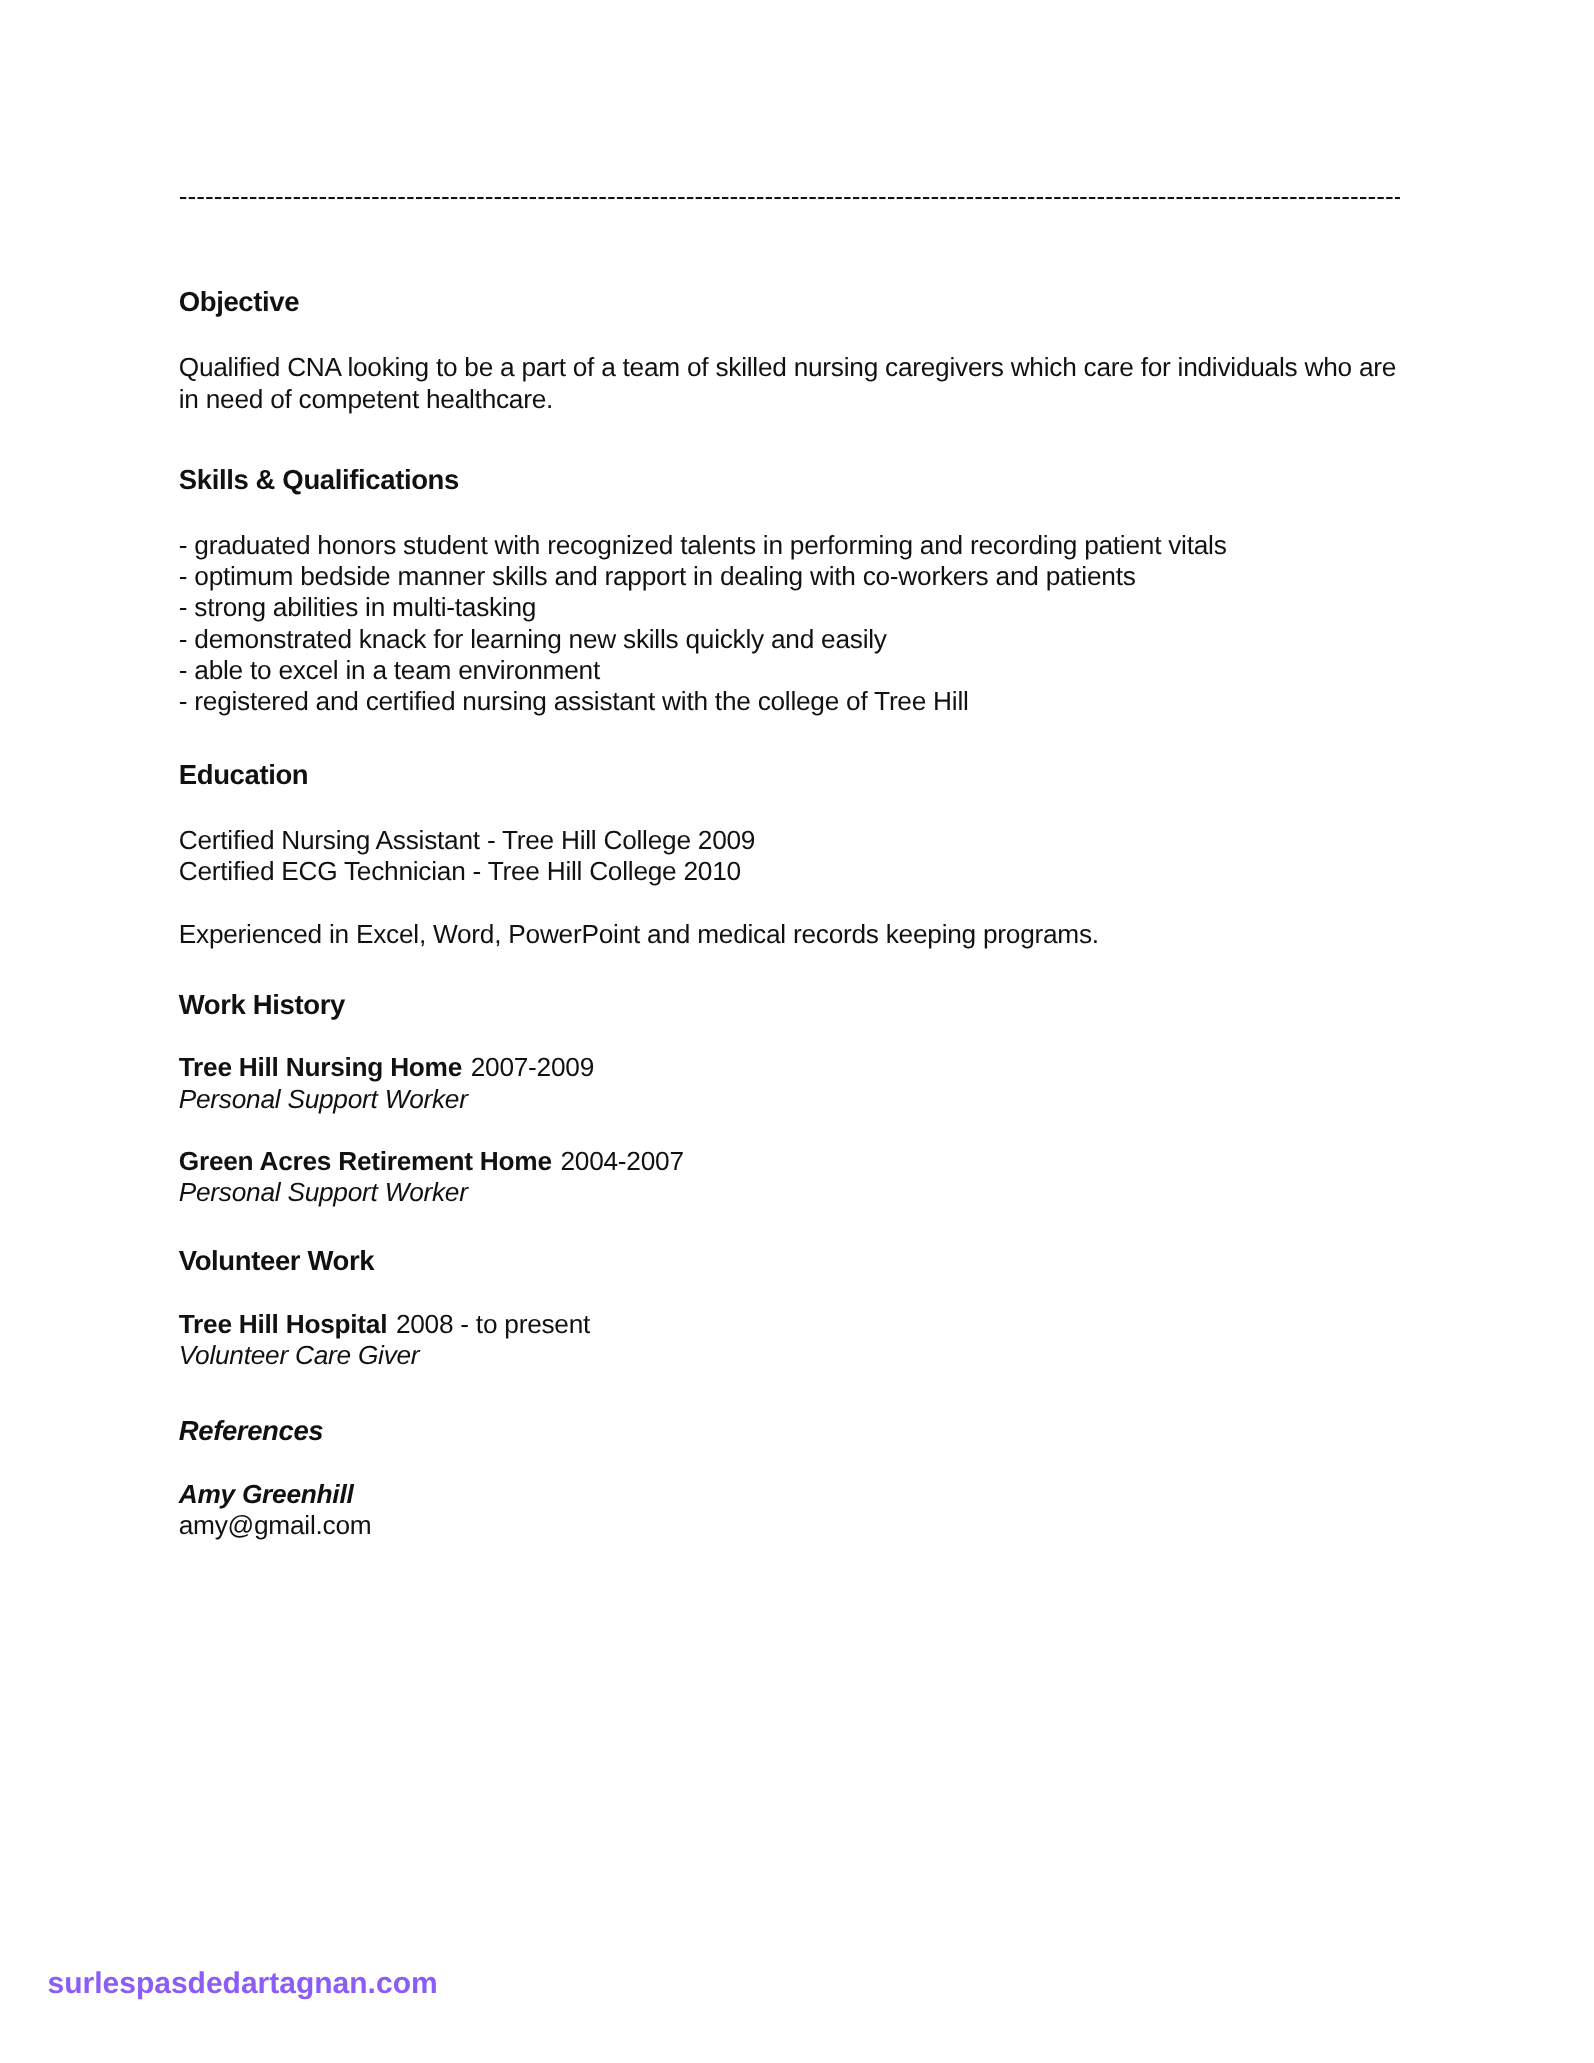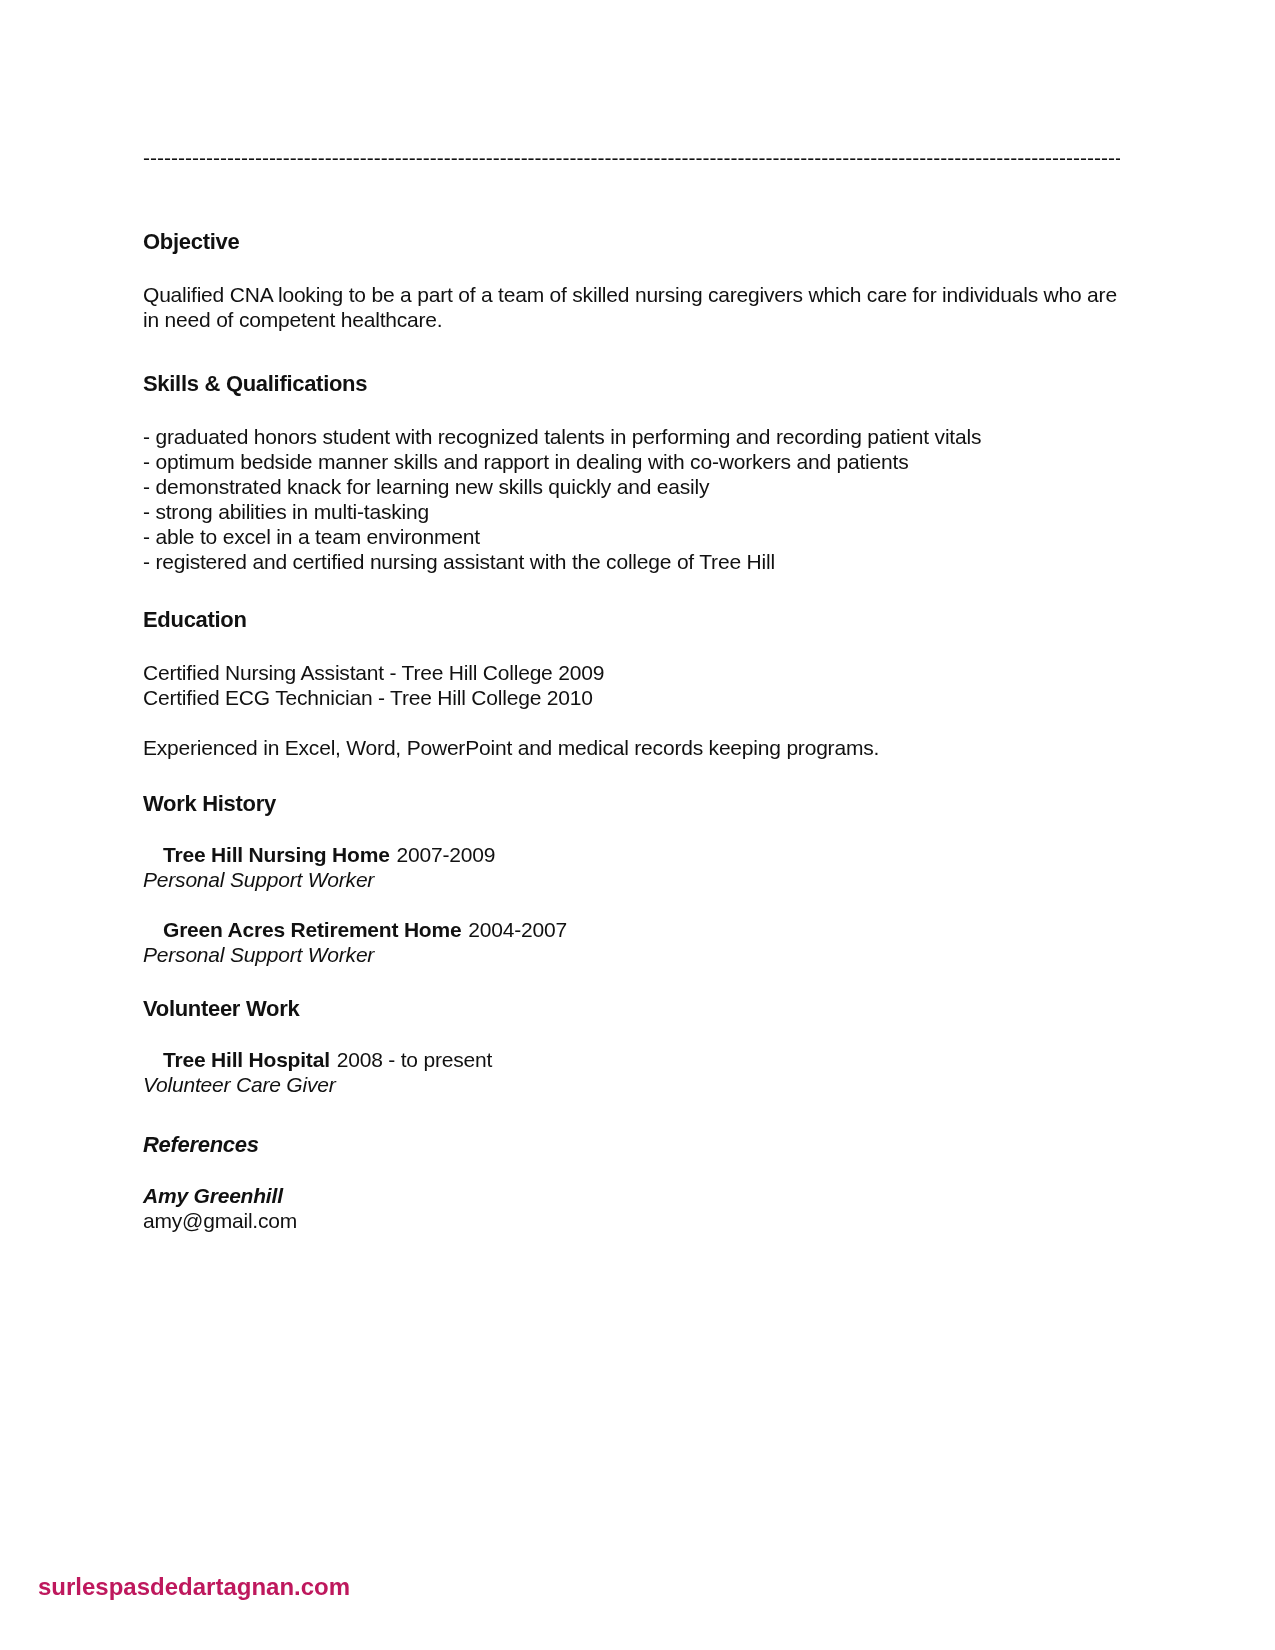--- a/index.html
+++ b/index.html
@@ -58,21 +58,21 @@
   .sec-objective h2   { margin-top: 56px; }
   .sec-skills h2      { margin-top: 36px; }
   .sec-education h2   { margin-top: 30px; }
   .sec-work h2        { margin-top: 28px; }
   .sec-volunteer h2   { margin-top: 26px; }
   .sec-references h2  { margin-top: 32px; font-style: italic; }
   .after-heading { margin-top: 24px; }
   .edu-note { margin-top: 25px; }
   .job { margin-top: 22px; }
   .job + .job { margin-top: 25px; }
-  .employer { font-weight: bold; margin-left: 20px; }
+  .employer { font-weight: bold; }
   .dates { margin-left: 0.33em; }
   .jobtitle { font-style: italic; }
   .ref-block { margin-top: 22px; }
   .ref-name {
     font-weight: bold;
     font-style: italic;
   }
   .watermark {
     position: absolute;
     left: 38px;
@@ -94,22 +94,22 @@
     <div class="sec-objective">
       <h2>Objective</h2>
       <div class="body-text after-heading">Qualified CNA looking to be a part of a team of skilled nursing caregivers which care for individuals who are in need of competent healthcare.</div>
     </div>
 
     <div class="sec-skills">
       <h2>Skills &amp; Qualifications</h2>
       <div class="after-heading">
         <div class="line">- graduated honors student with recognized talents in performing and recording patient vitals</div>
         <div class="line">- optimum bedside manner skills and rapport in dealing with co-workers and patients</div>
+        <div class="line">- strong abilities in multi-tasking</div>
         <div class="line">- demonstrated knack for learning new skills quickly and easily</div>
-        <div class="line">- strong abilities in multi-tasking</div>
         <div class="line">- able to excel in a team environment</div>
         <div class="line">- registered and certified nursing assistant with the college of Tree Hill</div>
       </div>
     </div>
 
     <div class="sec-education">
       <h2>Education</h2>
       <div class="after-heading">
         <div class="line">Certified Nursing Assistant - Tree Hill College 2009</div>
         <div class="line">Certified ECG Technician - Tree Hill College 2010</div>
@@ -146,14 +146,14 @@
     <div class="sec-references">
       <h2>References</h2>
       <div class="ref-block">
         <div class="line ref-name">Amy Greenhill</div>
         <div class="line">amy@gmail.com</div>
       </div>
     </div>
 
   </div>
 
-  <div class="watermark" style="color: #be185d;">surlespasdedartagnan.com</div>
+  <div class="watermark" style="color: #8b5cf6;">surlespasdedartagnan.com</div>
 </div>
 
 </body></html>

